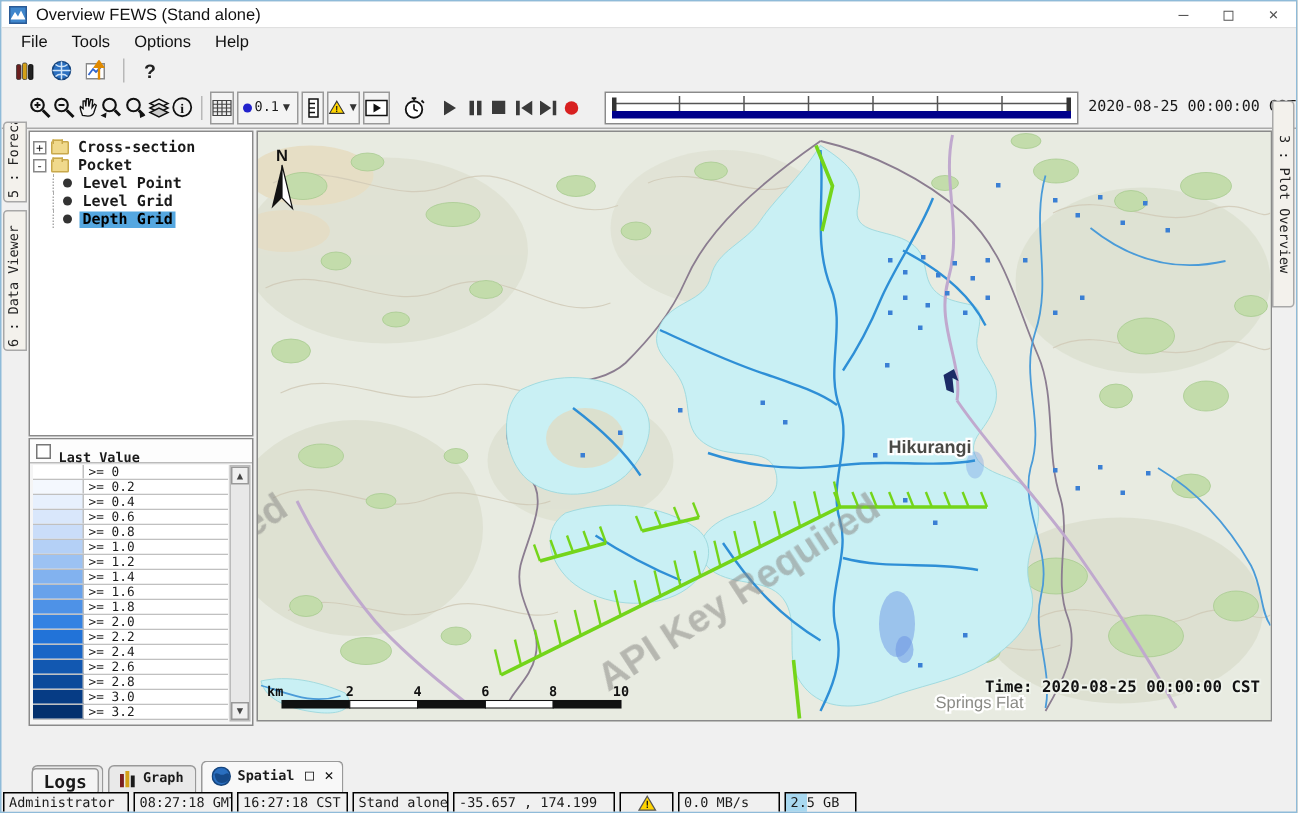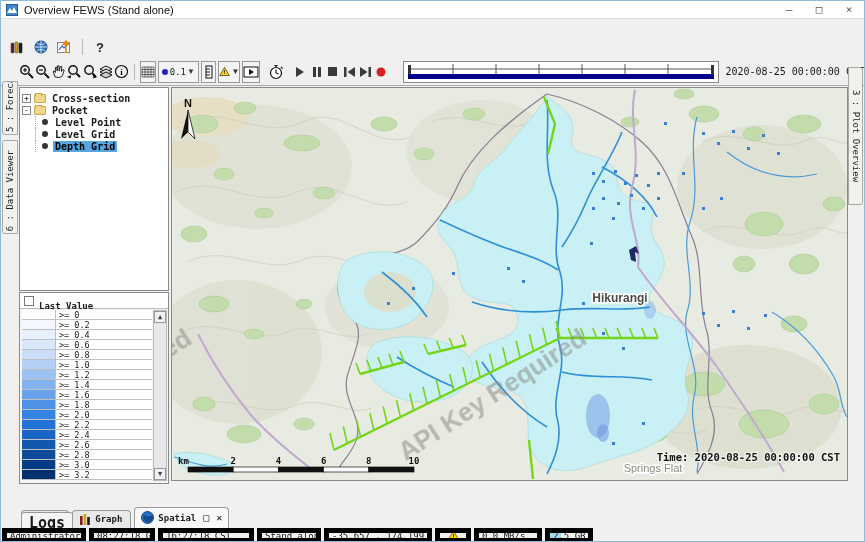--- a/index.html
+++ b/index.html
@@ -87,25 +87,25 @@
   #map-wrap { position:absolute; left:170px; top:86px; width:677px; height:394px; border:1px solid #8a8a8a;
     background:#e8ebe1; overflow:hidden; }
   
   #bottom-tabs { position:absolute; left:20px; top:506px; height:21px; display:flex; align-items:flex-end; gap:3px; }
   .btab { display:flex; align-items:center; gap:4px; border:1px solid #999; border-bottom:none;
     border-radius:4px 4px 0 0; background:#e9e9e9; padding:2px 8px 3px 6px; height:18px;
     font-family:"DejaVu Sans Mono", monospace; font-size:9px; font-weight:bold; }
   .btab.active { background:#f8f8f8; height:21px; padding-right:6px; }
   .pane-ctl { font-size:10px; color:#111; margin-left:3px; font-weight:bold; }
   #logs-btn { position:absolute; left:20px; top:511px; border:1px solid #999; background:#f4f4f4;
-    border-radius:3px; padding:1px 7px; font-family:"DejaVu Sans Mono", monospace; font-size:15px; font-weight:bold; }
+    border-radius:3px; padding:1px 7px; font-family:"DejaVu Sans Mono", monospace; font-size:12px; font-weight:bold; }
   
   #statusbar { position:absolute; left:0; top:527px; width:100%; height:15px; display:flex; gap:3px; padding:0 1px;
     font-family:"DejaVu Sans Mono", monospace; font-size:9px; align-items:stretch; }
-  .status-cell { border:5px solid #000000; background:#f0f0f0; padding:1px 3px; white-space:nowrap;
+  .status-cell { border:1px solid #000000; background:#f0f0f0; padding:1px 3px; white-space:nowrap;
     overflow:hidden; display:flex; align-items:center; }
   #mem-cell { background:linear-gradient(to right,#a8d8f0 0 30%, #f0f0f0 30%); }
   svg { display:block; }
 </style>
 </head>
 <body>
 
 <div id="app">
 
   <div id="titlebar">
@@ -115,20 +115,26 @@
         </svg>
     </span>
     <span id="title-text">Overview FEWS  (Stand alone)</span>
     <span id="win-controls">
       <span class="win-btn">–</span>
       <span class="win-btn">□</span>
       <span class="win-btn">×</span>
     </span>
   </div>
 
+  <div id="menubar">
+    <span class="menu-item">File</span>
+    <span class="menu-item">Tools</span>
+    <span class="menu-item">Options</span>
+    <span class="menu-item">Help</span>
+  </div>
 
   <div id="toolbar1">
     <span class="tb1-btn">
       <svg width="14" height="14" viewBox="0 0 14 14">
         <rect x="1" y="3" width="3" height="10" rx="1" fill="#6b1f1f" stroke="#333" stroke-width="0.5"></rect>
         <rect x="5" y="2" width="3" height="11" rx="1" fill="#d4a017" stroke="#333" stroke-width="0.5"></rect>
         <rect x="9" y="3" width="3" height="10" rx="1" fill="#222" stroke="#000" stroke-width="0.5"></rect>
       </svg>
     </span>
     <span class="tb1-btn">
@@ -652,21 +658,21 @@
       <span>Spatial</span>
       <span class="pane-ctl">□</span>
       <span class="pane-ctl">✕</span>
     </span>
   </div>
   <span id="logs-btn">Logs</span>
 
   <div id="statusbar">
     <span class="status-cell" style="width:84px">Administrator</span>
     <span class="status-cell" style="width:66px">08:27:18 GMT</span>
-    <span class="status-cell" style="width:96px">16:27:18 CST</span>
+    <span class="status-cell" style="width:74px">16:27:18 CST</span>
     <span class="status-cell" style="width:64px">Stand alone</span>
     <span class="status-cell" style="width:108px">-35.657 , 174.199</span>
     <span class="status-cell" style="width:36px; justify-content:center">
       <svg width="13" height="11" viewBox="0 0 15 13">
         <path d="M7.5,1 L14,12 H1 Z" fill="#ffd400" stroke="#555"></path>
           <text x="7.5" y="10.5" text-anchor="middle" font-size="8" font-weight="bold" fill="#111">!</text>
       </svg>
     </span>
     <span class="status-cell" style="width:68px">0.0 MB/s</span>
     <span class="status-cell" style="width:48px" id="mem-cell">2.5 GB</span>

